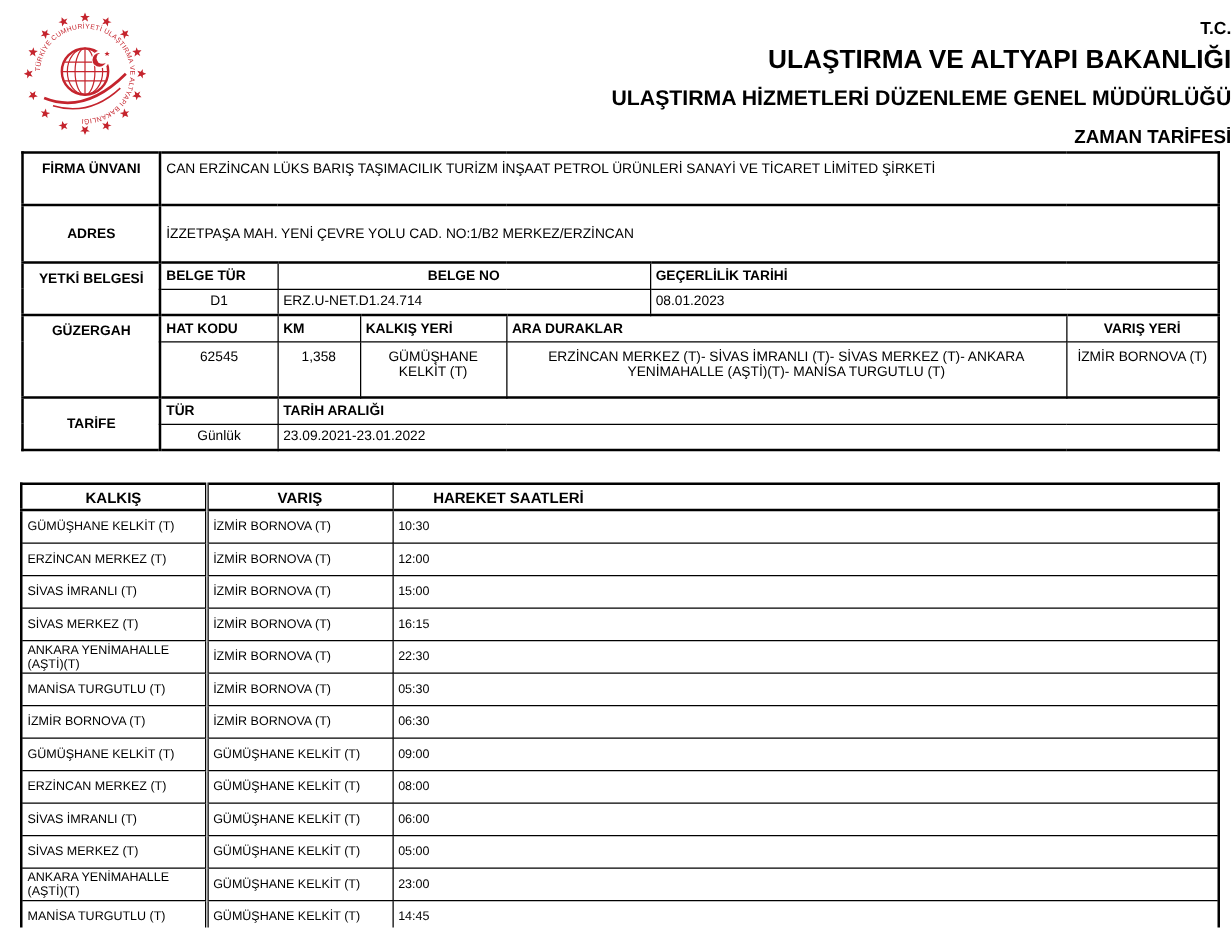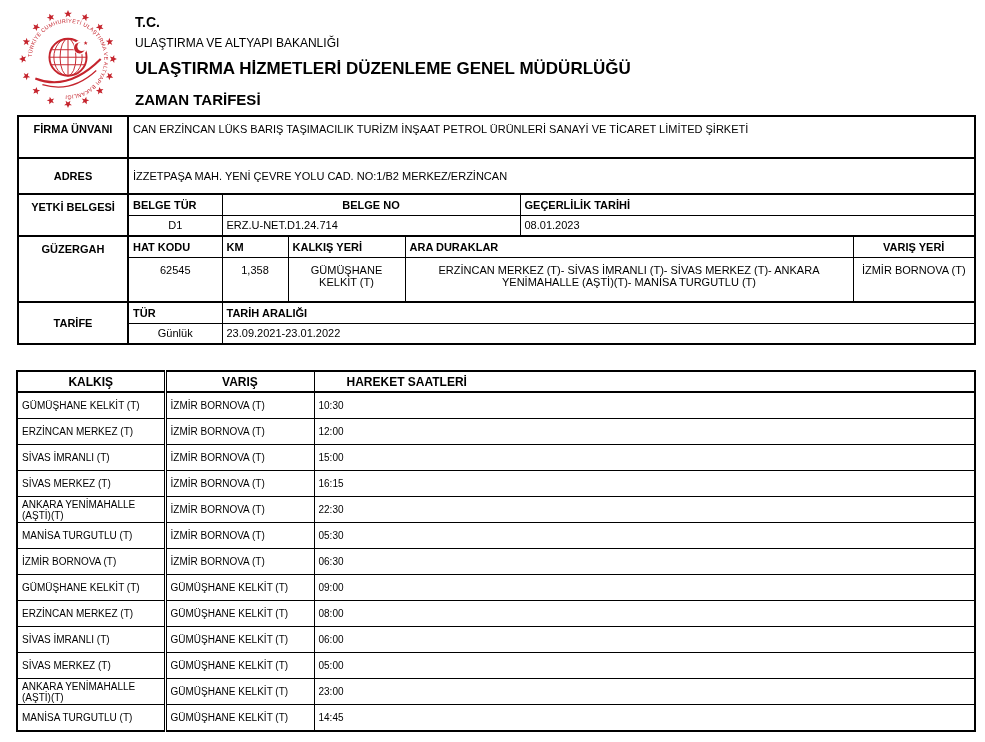--- a/index.html
+++ b/index.html
@@ -2,36 +2,36 @@
 <html><head>
 <meta charset="utf-8">
 <style>
   html,body{margin:0;padding:0;background:#fff;}
   body{width:985px;height:742px;font-family:"Liberation Sans",sans-serif;color:#000;overflow:hidden;}
   .page{position:relative;width:985px;height:742px;background:#fff;}
 
   
   .doc-header{display:flex;align-items:flex-start;padding-top:6px;}
   .logo-wrap{width:135px;flex:0 0 135px;display:flex;justify-content:center;}
-  .titles{flex:1;text-align:left;padding-top:8px;}
+  .titles{flex:1;text-align:right;padding-top:8px;}
   .t1{font-size:14px;font-weight:bold;margin-bottom:6px;}
-  .t2{font-size:12px;font-weight:normal;margin-bottom:9px;}
+  .t2{font-size:21px;font-weight:bold;margin-bottom:9px;}
   .t3{font-size:17px;font-weight:bold;margin-bottom:12px;}
   .t4{font-size:15px;font-weight:bold;}
 
   
   table{border-collapse:collapse;table-layout:fixed;}
   .info-table{margin:3px 0 0 17px;width:957px;border:2px solid #000;font-size:11px;}
   .info-table td{border:1px solid #000;padding:2px 4px;vertical-align:middle;word-wrap:break-word;}
   .info-table tr.sec td{border-top:2px solid #000;}
   .info-table td.lbl{border-right:2px solid #000;text-align:center;font-weight:bold;}
   .info-table td.hdr{font-weight:bold;}
   .ctr{text-align:center;}
   .vtop{vertical-align:top !important;padding-top:6px !important;}
-  .h42{height:42px;border-radius:21px;} .h35{height:36px;} .h21{height:21px;} .h57{height:45px;}
+  .h42{height:42px;border-radius:21px;} .h35{height:46px;} .h21{height:21px;} .h57{height:45px;}
 
   
   .sched{margin:25px 0 0 16px;width:958px;border:2px solid #000;}
   .sched th{border:1px solid #000;border-bottom:2px solid #000;height:19px;font-size:12px;font-weight:bold;padding:0 5px;}
   .sched th.left{text-align:left;padding-left:32px;}
   .sched td{border:1px solid #000;height:23px;font-size:10px;line-height:11px;padding:1px 4px;vertical-align:middle;word-wrap:break-word;}
   .sched .dbl{border-left:3px double #000;}
 </style>
 </head>
 <body>

